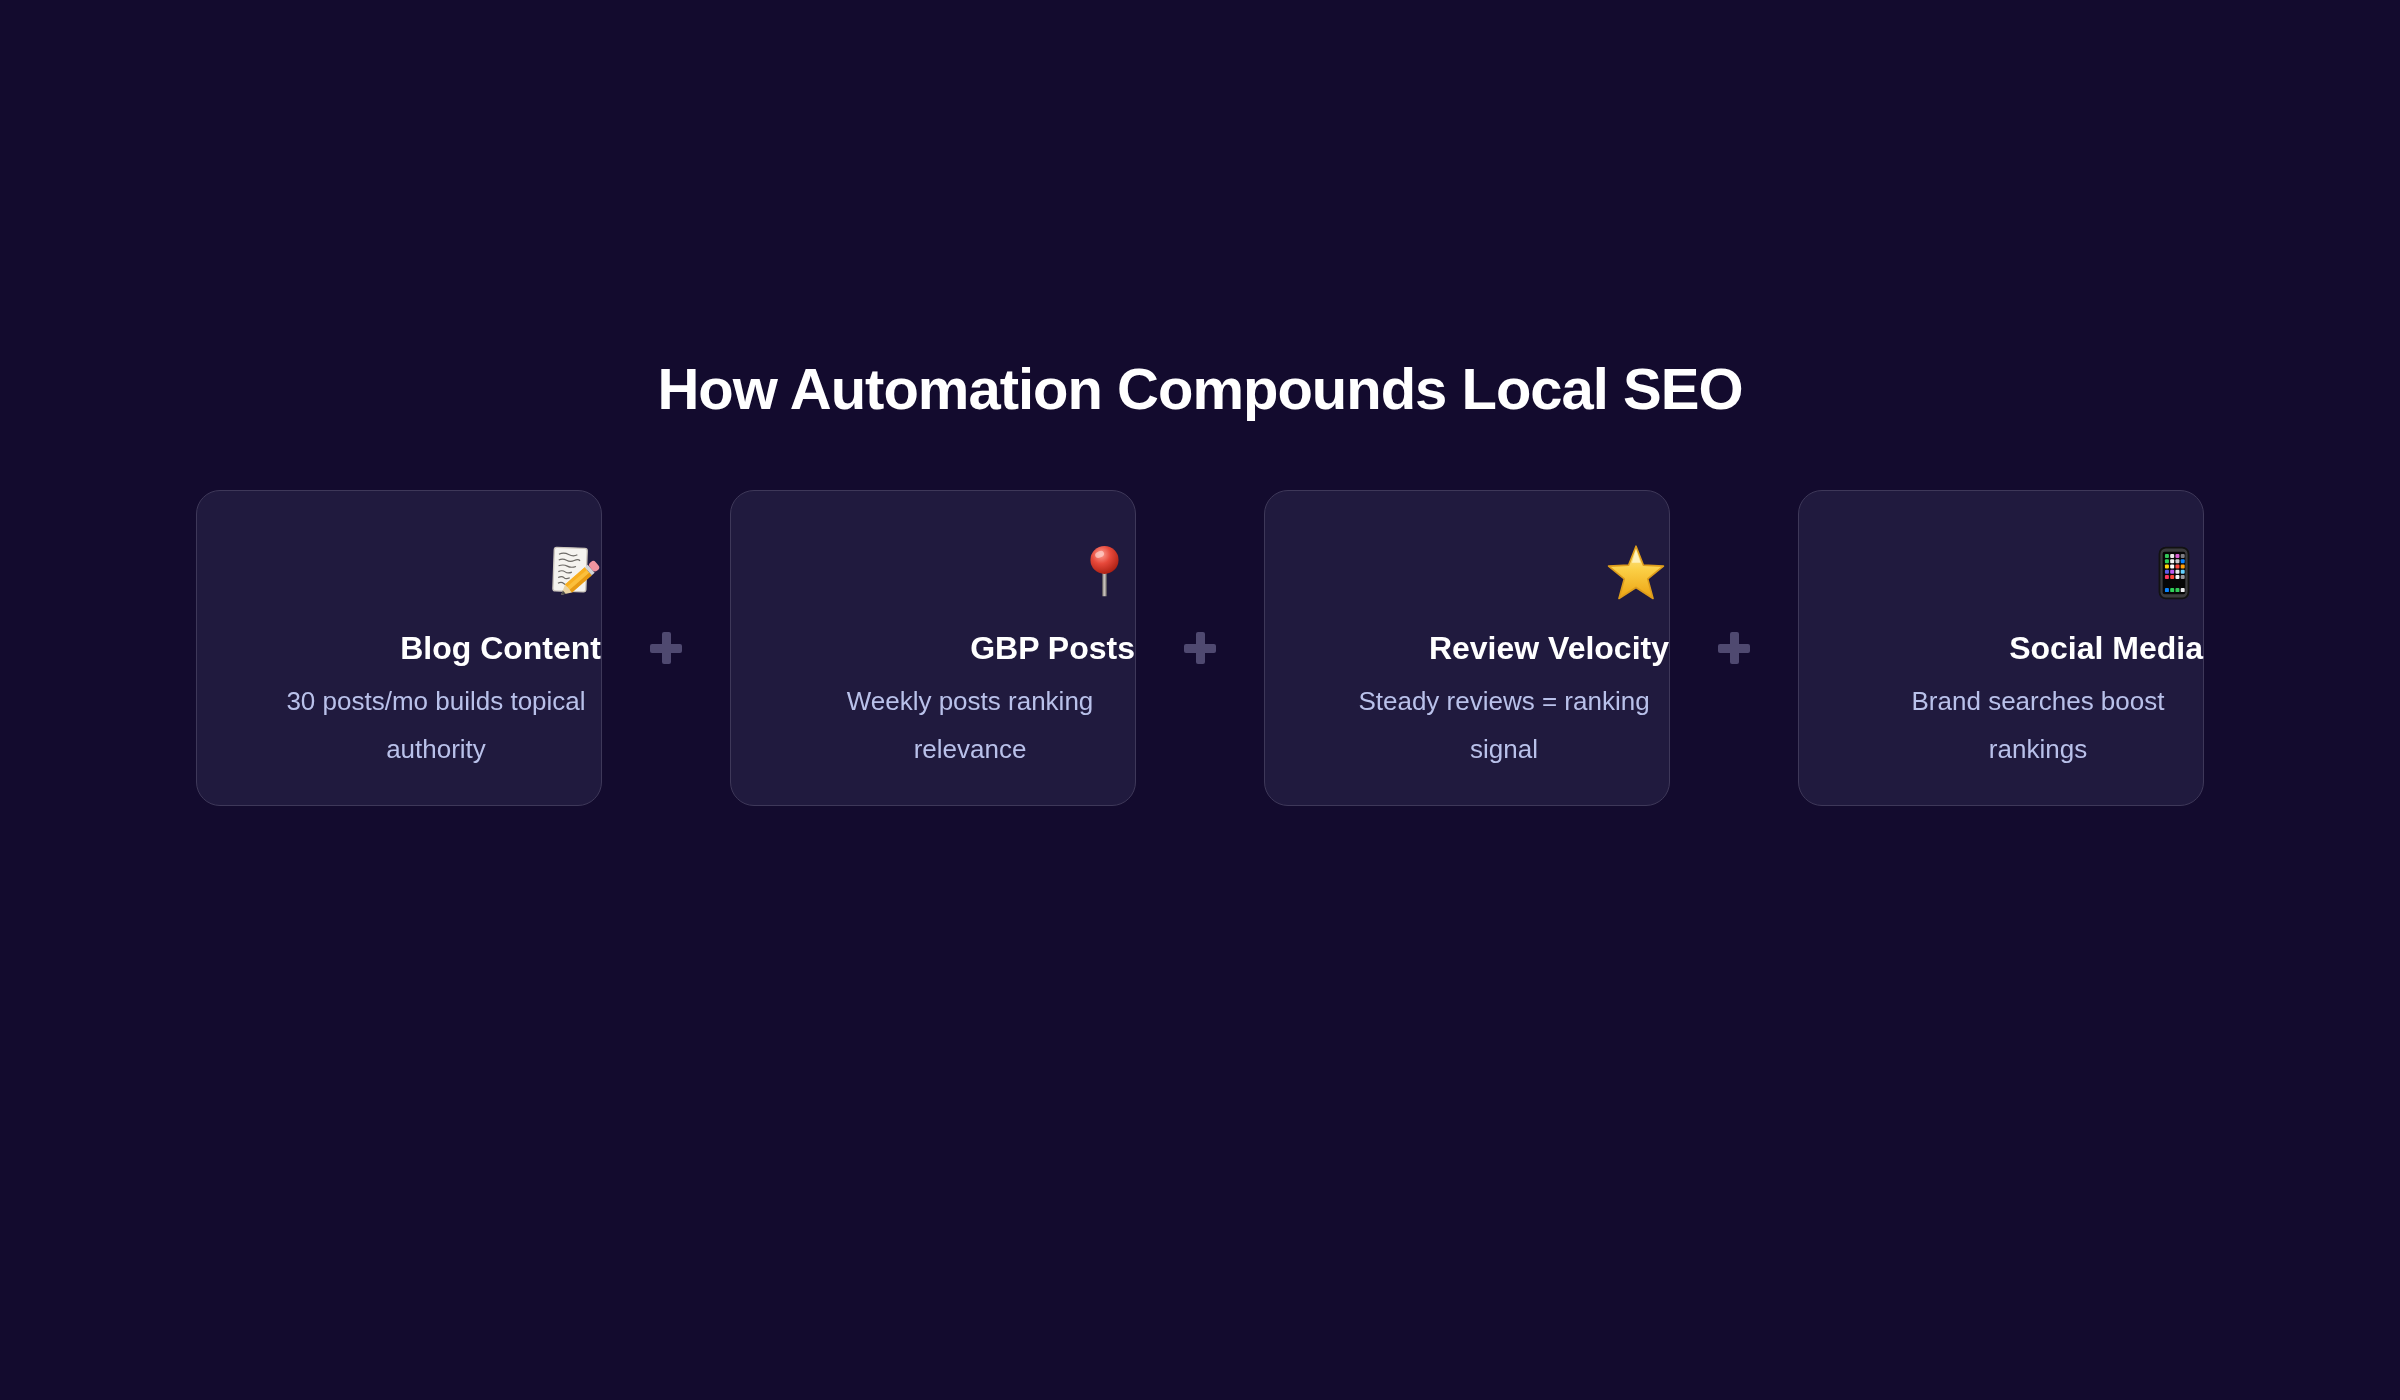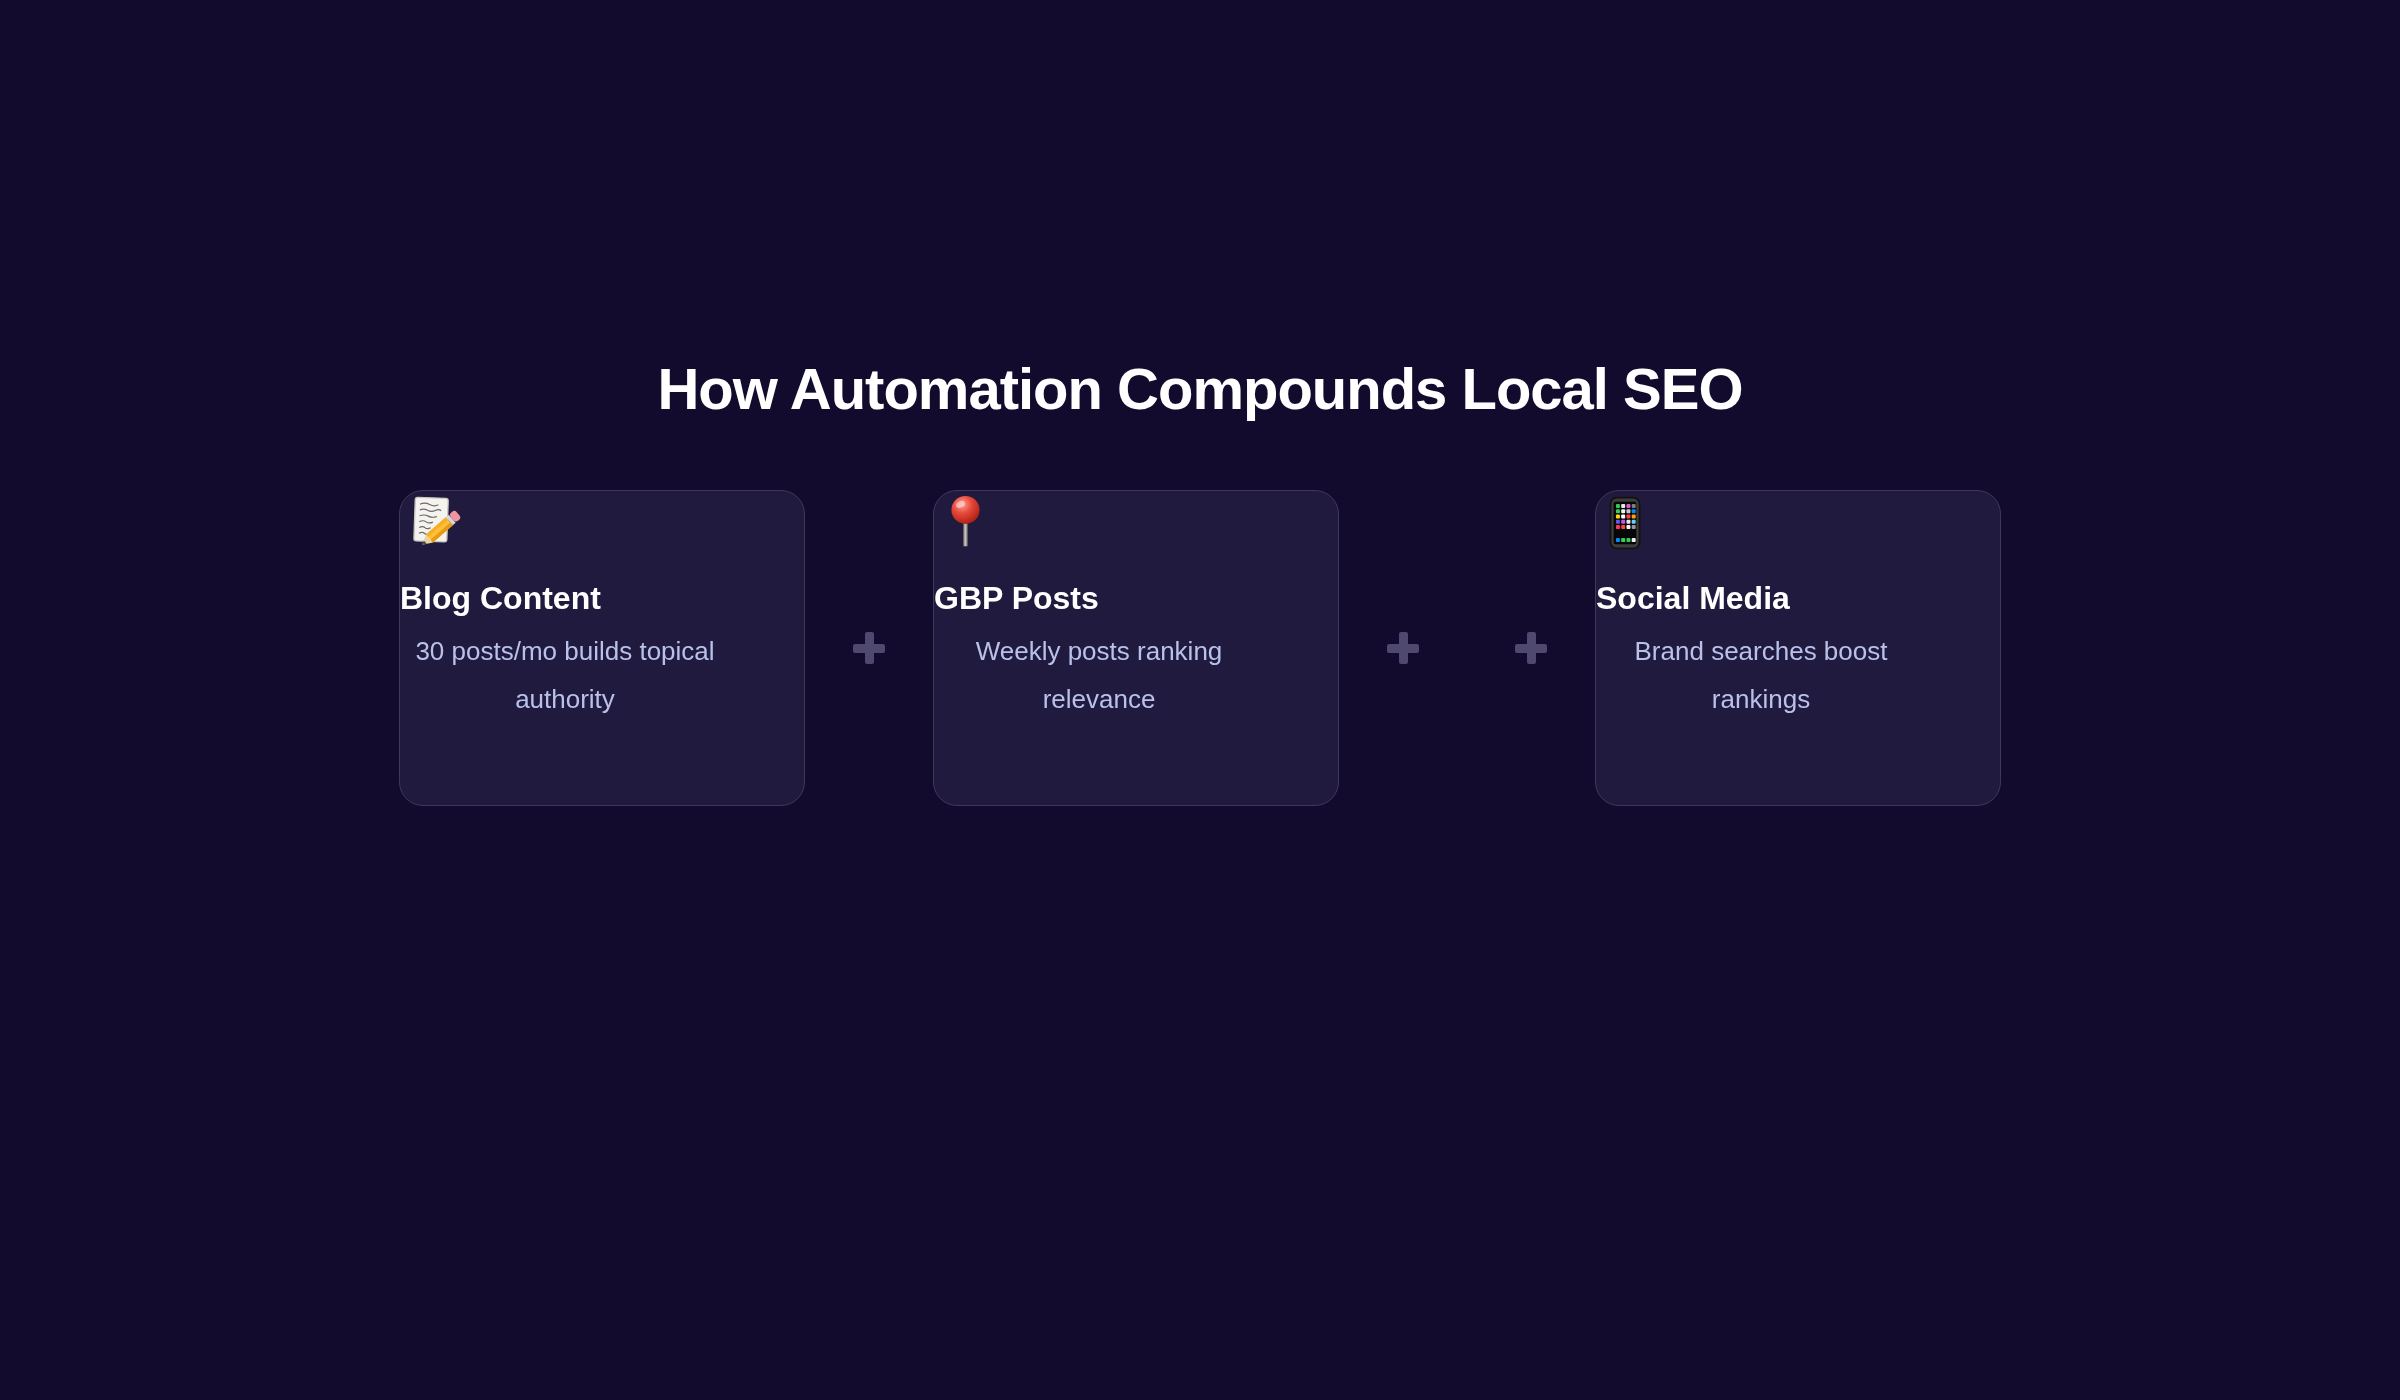--- a/index.html
+++ b/index.html
@@ -41,21 +41,22 @@
     align-items: stretch;
   }
   .card {
     width: 406px;
     height: 316px;
     background: var(--card-bg);
     border: 1.5px solid var(--card-border);
     border-radius: 24px;
     display: flex;
     flex-direction: column;
-    align-items: flex-start;
+    align-items: flex-end;
+    padding-top: 50px;
   }
   .card .icon {
     height: 64px;
     display: flex;
     align-items: center;
     justify-content: center;
   }
   .card h2 {
     margin: 24px 0 0;
     font-size: 32px;
@@ -173,20 +174,37 @@
         </svg>
       </div>
       <h2>GBP Posts</h2>
       <p>Weekly posts ranking relevance</p>
     </div>
 
     <div class="plus-wrap">
         <span class="plus-glyph"></span>
       </div>
 
+    <div class="card">
+      <div class="icon">
+        <svg width="66" height="66" viewBox="0 0 64 64" aria-hidden="true">
+          <defs>
+            <linearGradient id="gold" x1="0" y1="0" x2="0" y2="1">
+              <stop offset="0%" stop-color="#fdeea6"></stop>
+              <stop offset="45%" stop-color="#fbcf45"></stop>
+              <stop offset="100%" stop-color="#eda412"></stop>
+            </linearGradient>
+          </defs>
+          <path d="M32 6 L39.1 24.3 L58.6 25.3 L43.4 37.7 L48.5 56.7 L32 46 L15.5 56.7 L20.6 37.7 L5.4 25.3 L24.9 24.3 Z" fill="url(#gold)" stroke="#dd9c1b" stroke-width="1.6" stroke-linejoin="round"></path>
+          <path d="M32 10 L36.5 22 L28 22 Z" fill="#fff6cf" opacity="0.8"></path>
+        </svg>
+      </div>
+      <h2>Review Velocity</h2>
+      <p>Steady reviews = ranking signal</p>
+    </div>
 
     <div class="plus-wrap">
         <span class="plus-glyph"></span>
       </div>
 
     <div class="card">
       <div class="icon">
         <svg width="58" height="58" viewBox="0 0 64 64" aria-hidden="true">
           <rect x="16" y="4" width="32" height="56" rx="7" fill="#3c3c3e" stroke="#121212" stroke-width="2"></rect>
           <rect x="19.5" y="8.5" width="25" height="47" rx="2" fill="#060606"></rect>

